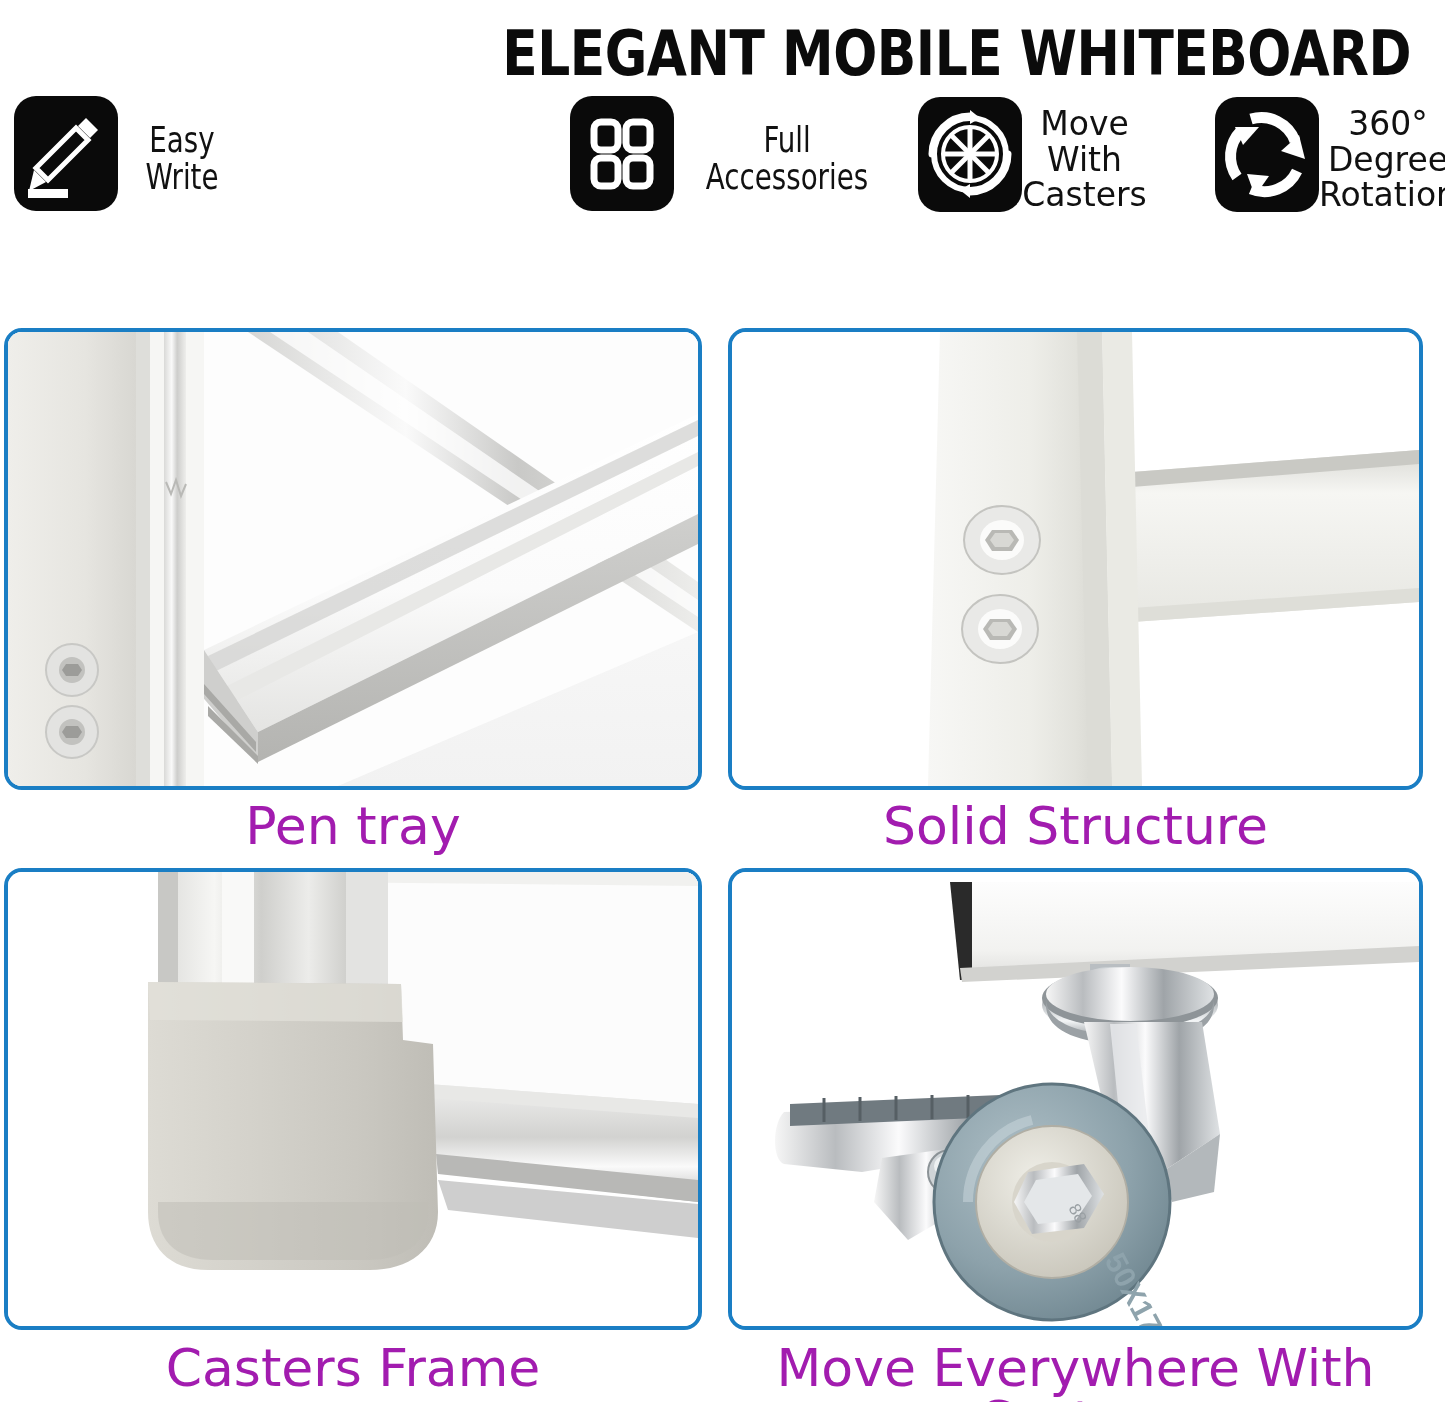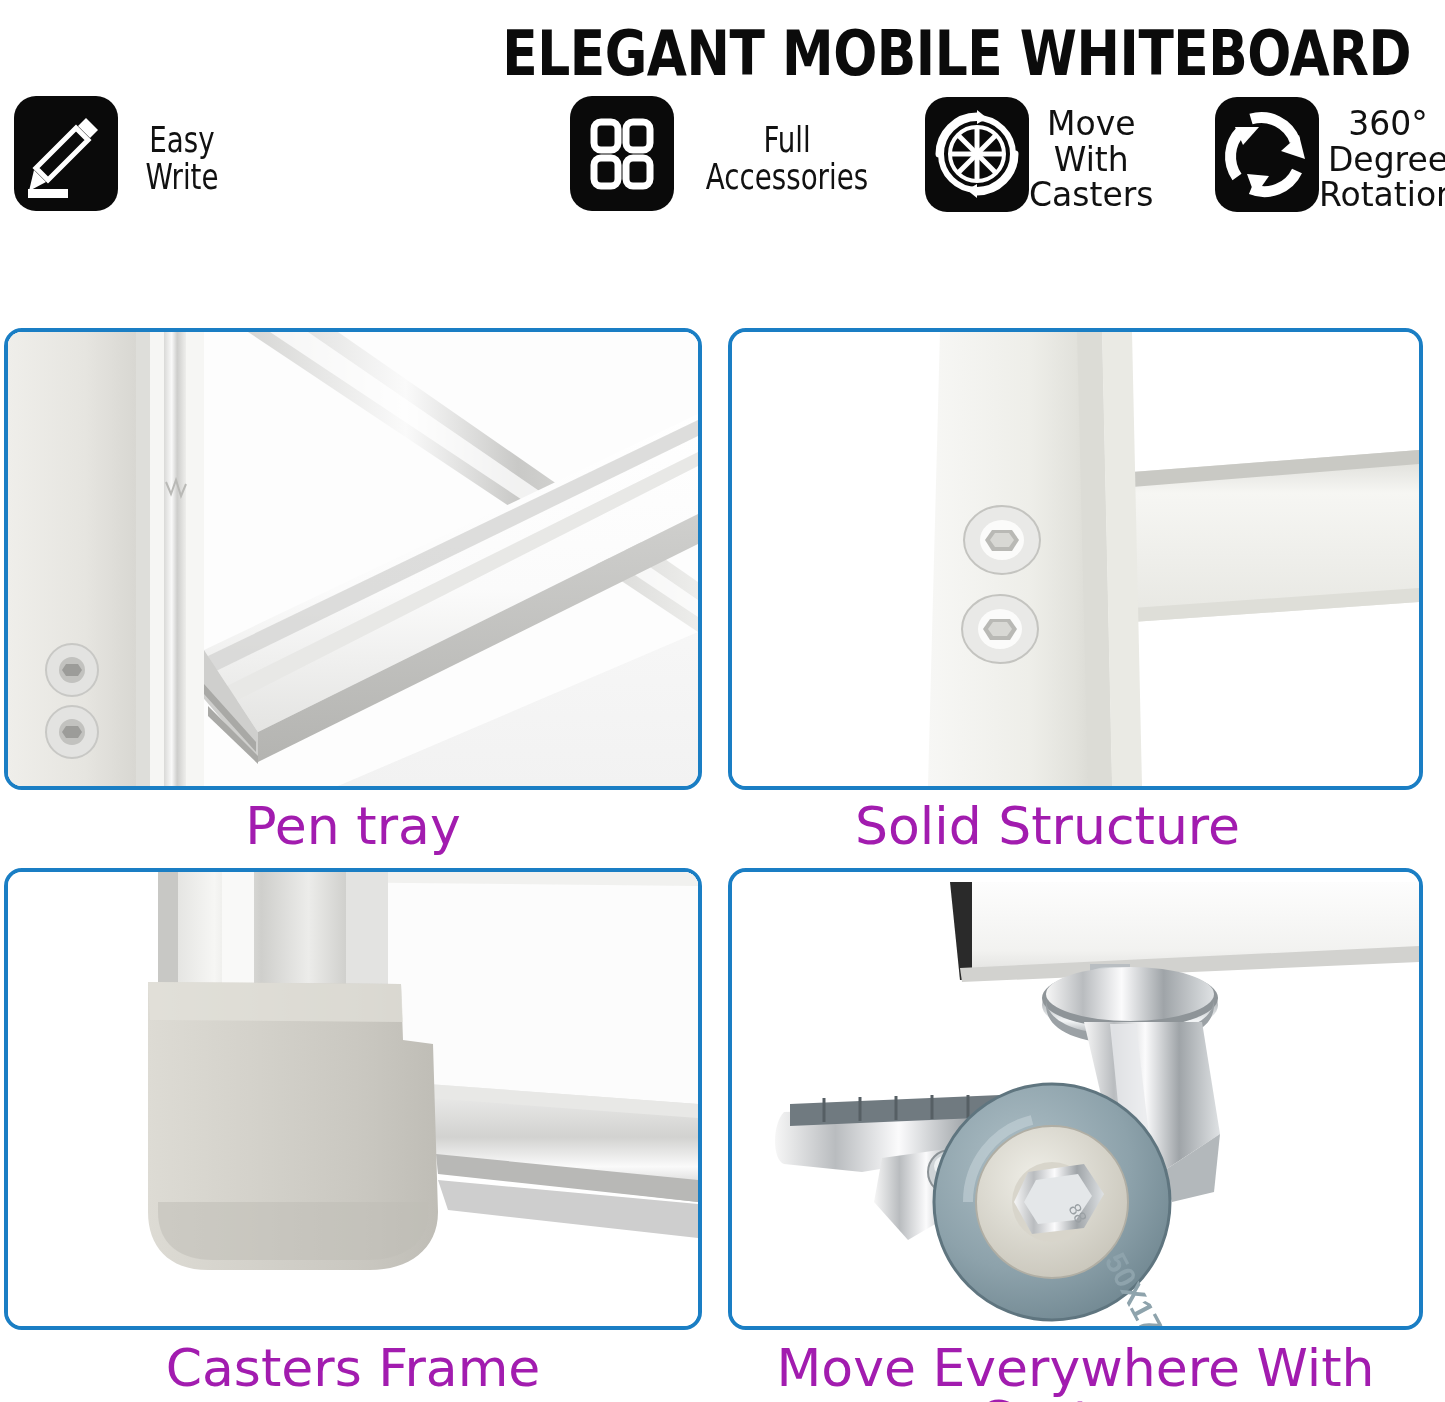--- a/index.html
+++ b/index.html
@@ -61,21 +61,21 @@
   .flabel.regular{
     font-family:"DejaVu Sans","Liberation Sans", sans-serif;
     font-size:33px;
     line-height:1.08;
   }
 
   
   #feat-0{ left:14px;  width:232px; }
   #feat-1{ left:318px; width:215px; }
   #feat-2{ left:570px; width:330px; }
-  #feat-3{ left:925px; width:215px; }
+  #feat-3{ left:925px; width:215px;justify-content:center; }
   #feat-4{ left:1215px;width:230px; }
 
   
   .panel{
     position:absolute;
     border:4px solid #1a7ec4;
     border-radius:18px;
     overflow:hidden;
     background:#f4f4f4;
   }
@@ -84,21 +84,21 @@
     text-align:center;
     font-family:"DejaVu Sans","Liberation Sans", sans-serif;
     font-size:52px;
     color:#a21caf;
     line-height:1;
   }
 
   #panel-0{ left:4px;   top:328px; width:698px; height:462px; }
   #cap-0  { left:4px;   top:800px; width:698px; }
   #panel-1{ left:728px; top:328px; width:695px; height:462px; }
-  #cap-1  { left:700px; top:800px; width:695px; }
+  #cap-1  { left:728px; top:800px; width:695px; }
   #panel-2{ left:4px;   top:868px; width:698px; height:462px; }
   #cap-2  { left:4px;   top:1342px;width:698px; }
   #panel-3{ left:728px; top:868px; width:695px; height:462px; }
   #cap-3  { left:728px; top:1342px;width:695px; }
 
   .photo{ position:absolute; inset:0; }
   .photo svg{ width:100%; height:100%; display:block; }
 </style>
 </head>
 <body>

